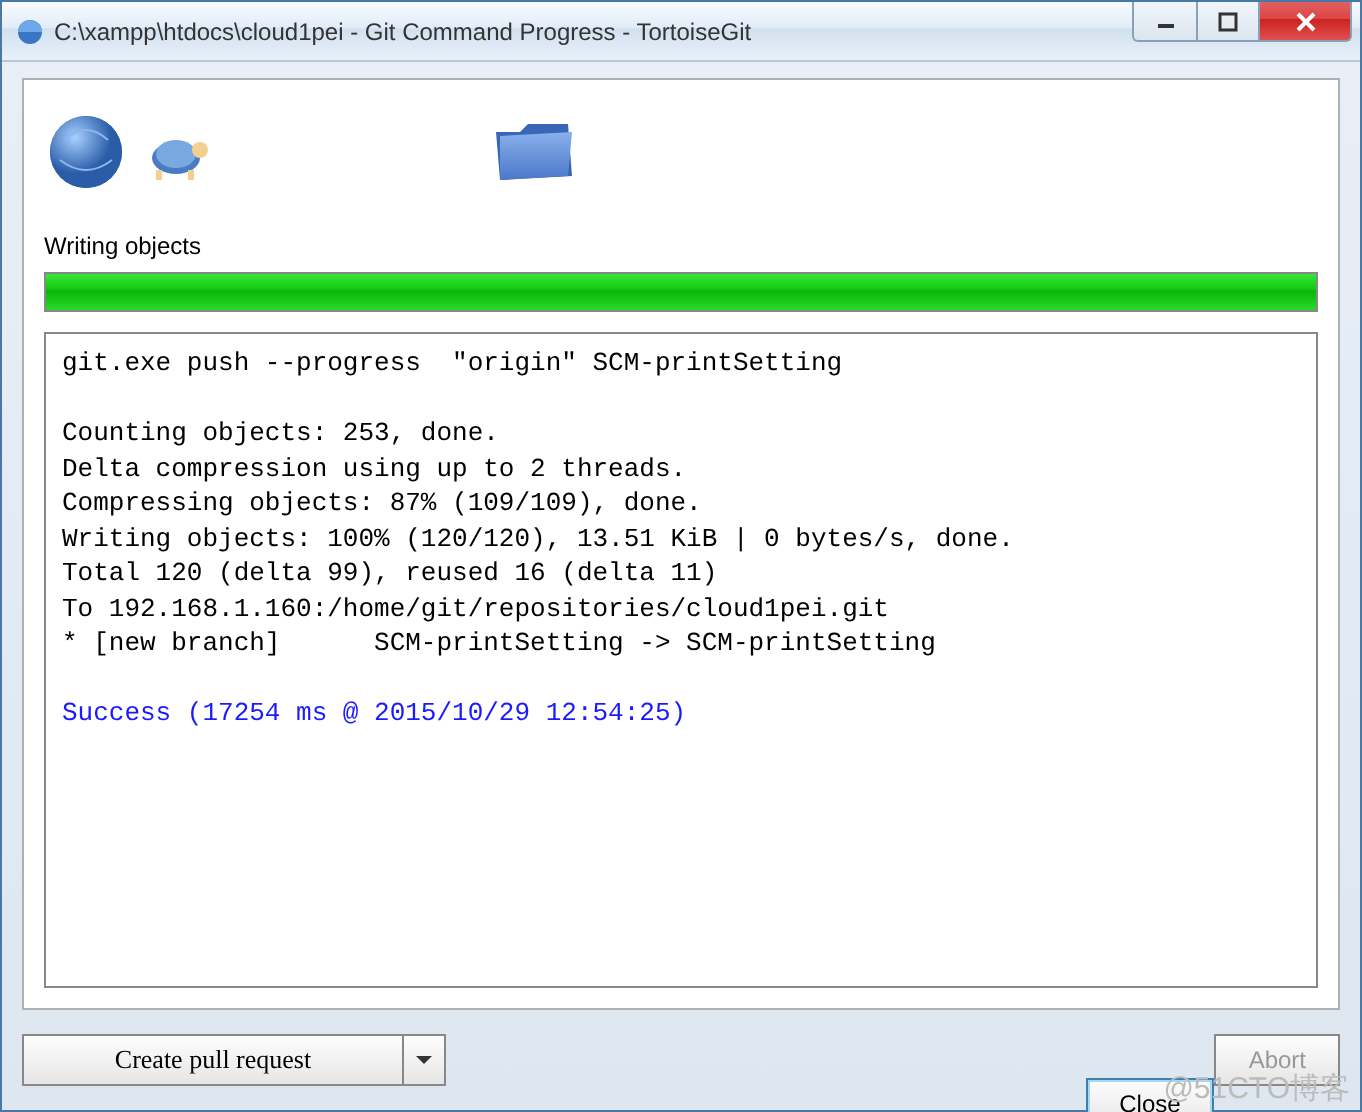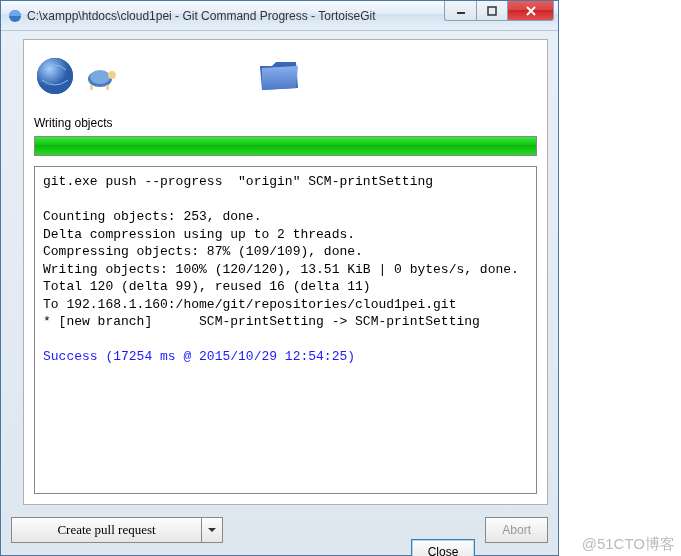--- a/index.html
+++ b/index.html
@@ -8,21 +8,21 @@
     padding: 0;
     width: 681px;
     height: 556px;
     font-family: "Segoe UI", Tahoma, sans-serif;
     font-size: 12px;
     background: #fff;
     position: relative;
     overflow: hidden;
   }
   .window {
-    width: 559px;
+    width: 681px;
     height: 556px;
     border: 1px solid #4a78a4;
     background: linear-gradient(to bottom, #e8eff7 0%, #dee6f0 100%);
     position: relative;
   }
   .titlebar {
     height: 30px;
     background: linear-gradient(to bottom, #f7fbff 0%, #e1ecf7 45%, #d2e0ef 46%, #e8f1fa 100%);
     border-bottom: 1px solid #b8c7d8;
     display: flex;
@@ -61,21 +61,20 @@
     margin-right: 4px;
   }
   .content {
     position: absolute;
     left: 10px; right: 10px; top: 38px; bottom: 50px;
     background: #fff;
     border: 1px solid #b0b0b0;
     padding: 8px 10px 10px 10px;
     display: flex;
     flex-direction: column;
-    margin-left: 12px;
   }
   .iconrow {
     height: 56px;
     display: flex;
     align-items: center;
     gap: 6px;
     margin-bottom: 6px;
   }
   .globe-icon svg, .folder-icon svg, .tortoise-icon svg { display:block; }
   .folder-icon { margin-left: 130px; }
@@ -127,21 +126,21 @@
   .btn:disabled { color: #999; }
   .split-btn { display: flex; }
   .split-btn .btn { font-family: Liberation Serif, serif; font-size: 13px; border-right: none; min-width: 190px; text-align: center;}
   .split-btn .drop {
     width: 22px; height: 26px;
     border: 1px solid #888;
     background: linear-gradient(to bottom, #fdfdfd, #e6e6e6);
     display: flex; align-items: center; justify-content: center;
   }
   .spacer { flex: 1; }
-  .footer .btn + .btn { margin-left: 10px; }
+  .footer .btn + .btn { margin-left: 0; }
   .watermark {
     position: absolute;
     right: 6px; bottom: 2px;
     font-size: 15px;
     color: #bbb;
   }
 </style>
 </head>
 <body>
 

